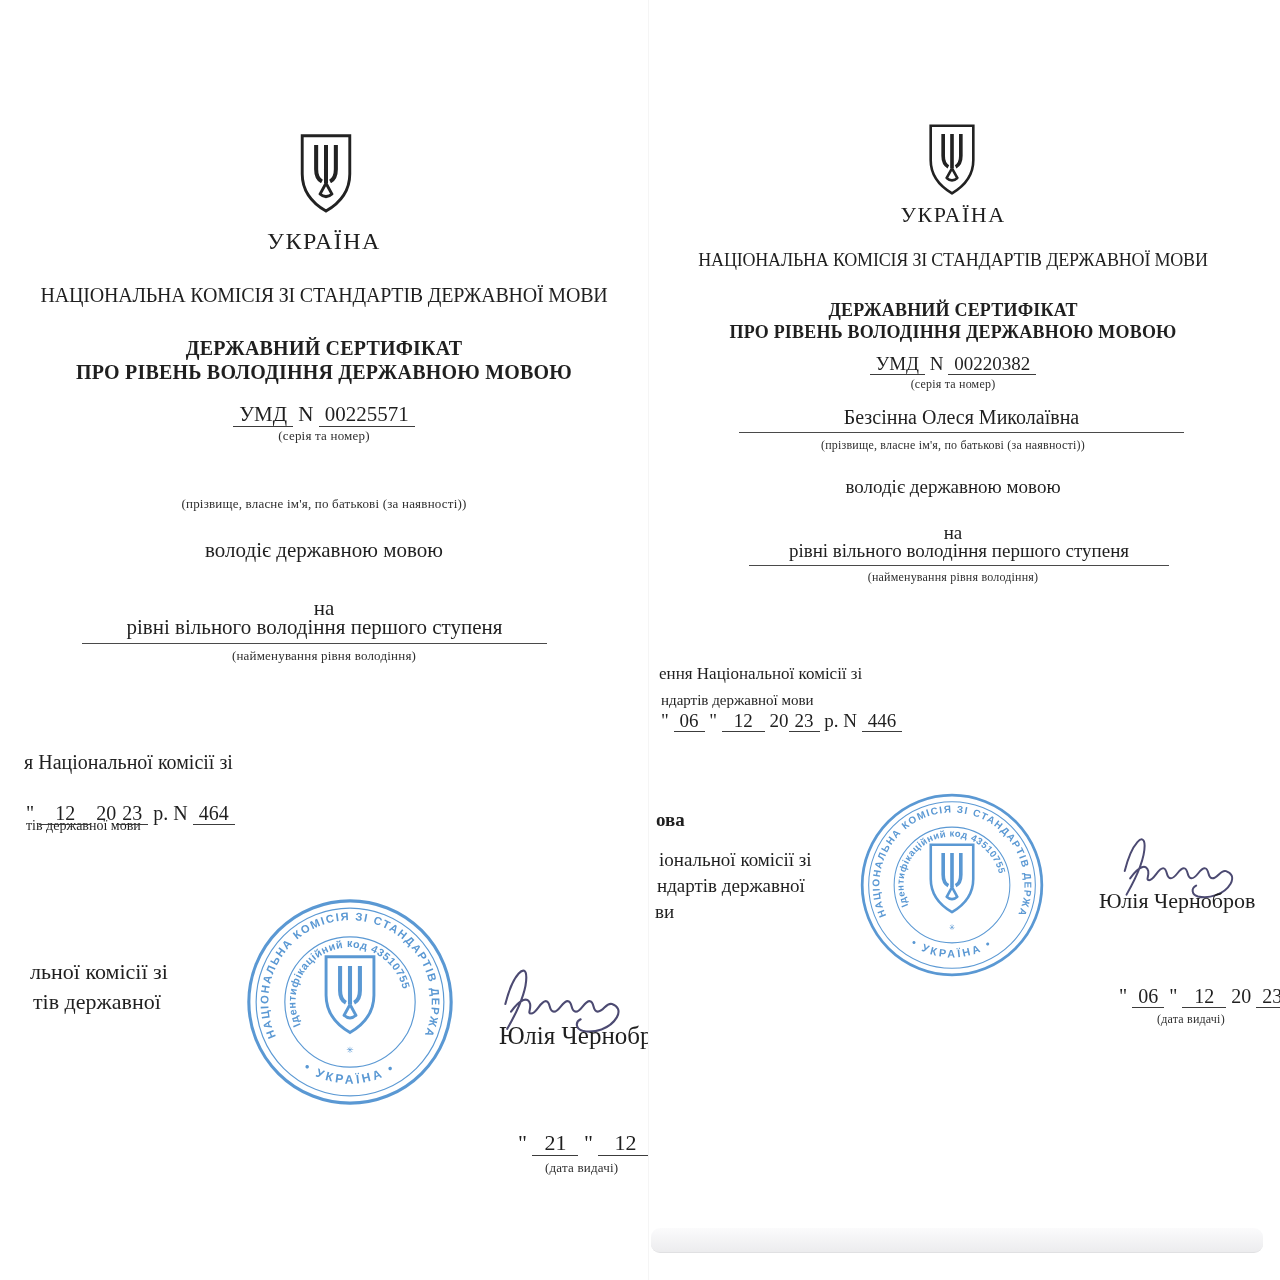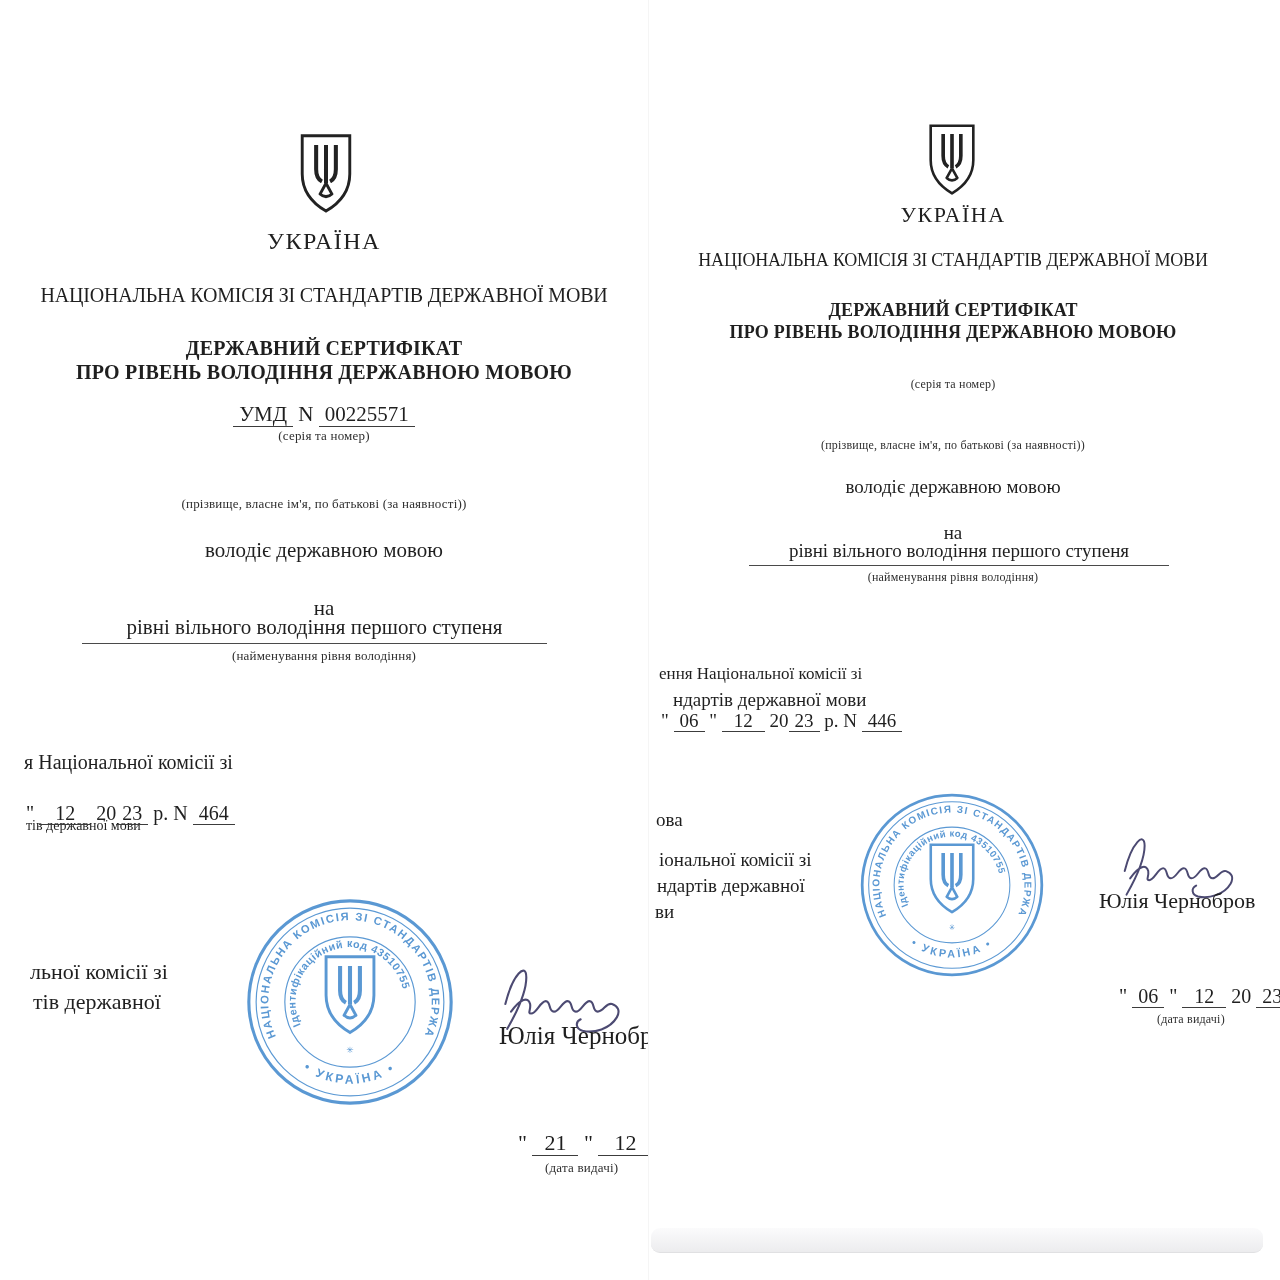--- a/index.html
+++ b/index.html
@@ -133,43 +133,49 @@
       <use href="#tryzub"></use>
     </svg>
 
   <div class="abs ctr country" style="left:-12px;top:202px;width:632px;font-size:22px;">УКРАЇНА</div>
 
   <div class="abs ctr commission" style="left:-12px;top:250px;width:632px;font-size:18px;">НАЦІОНАЛЬНА КОМІСІЯ ЗІ СТАНДАРТІВ ДЕРЖАВНОЇ МОВИ</div>
 
   <div class="abs ctr cert-title" style="left:-12px;top:300px;width:632px;font-size:18px;">ДЕРЖАВНИЙ СЕРТИФІКАТ</div>
   <div class="abs ctr cert-title" style="left:-12px;top:322px;width:632px;font-size:18px;">ПРО РІВЕНЬ ВОЛОДІННЯ ДЕРЖАВНОЮ МОВОЮ</div>
 
+  <div class="abs ctr series-line" style="left:-12px;top:353px;width:632px;font-size:19px;">
+    <span class="ul pad6">УМД</span>
+    <span>N</span>
+    <span class="ul pad6">00220382</span>
+  </div>
   <div class="abs ctr small-label-r" style="left:-12px;top:377px;width:632px;">(серія та номер)</div>
 
+  <div class="abs name-line" style="left:90px;top:406px;width:445px;font-size:20px;">Безсінна Олеся Миколаївна</div>
   <div class="abs ctr small-label-r" style="left:-12px;top:438px;width:632px;">(прізвище, власне ім'я, по батькові (за наявності))</div>
 
   <div class="abs ctr" style="left:-12px;top:476px;width:632px;font-size:19px;">володіє державною мовою</div>
 
   <div class="abs ctr" style="left:-12px;top:522px;width:632px;font-size:19px;">на</div>
   <div class="abs name-line" style="left:100px;top:540px;width:420px;font-size:19px;">рівні вільного володіння першого ступеня</div>
   <div class="abs ctr small-label-r" style="left:-12px;top:570px;width:632px;">(найменування рівня володіння)</div>
 
   <div class="abs cutblock" style="left:10px;top:660px;font-size:17px;">ення Національної комісії зі</div>
-  <div class="abs cutblock" style="left:24px;top:686px;font-size:19px;">ндартів державної мови</div>
+  <div class="abs cutblock" style="left:12px;top:686px;font-size:15px;">ндартів державної мови</div>
   <div class="abs datebits" style="left:12px;top:710px;font-size:19px;">
     <span>"</span>
     <span class="ul pad6">06</span>
     <span>"</span>
     <span class="ul pad10">12</span>
     <span>20</span><span class="ul pad6">23</span>
     <span>р. N</span>
     <span class="ul pad6">446</span>
   </div>
 
-  <div class="abs cutblock" style="left:7px;top:806px;font-size:19px;">ова</div>
+  <div class="abs cutblock" style="left:7px;top:806px;font-size:19px;font-weight:bold;">ова</div>
   <div class="abs cutblock" style="left:10px;top:846px;font-size:19px;">іональної комісії зі</div>
   <div class="abs cutblock" style="left:8px;top:872px;font-size:19px;">ндартів державної</div>
   <div class="abs cutblock" style="left:6px;top:898px;font-size:19px;">ви</div>
 
   <svg class="abs stamp" style="left:208px;top:790px;" width="190" height="190" viewBox="0 0 220 220">
     <defs>
       <path id="arcR-main" d="M 33.9 145.5 A 84 84 0 1 1 186.1 145.5"></path>
       <path id="arcR-bottom" d="M 37.3 152 A 84 84 0 0 0 182.7 152"></path>
       <path id="arcR-inner" d="M 59.3 133.7 A 56 56 0 1 1 160.7 133.7"></path>
     </defs>

